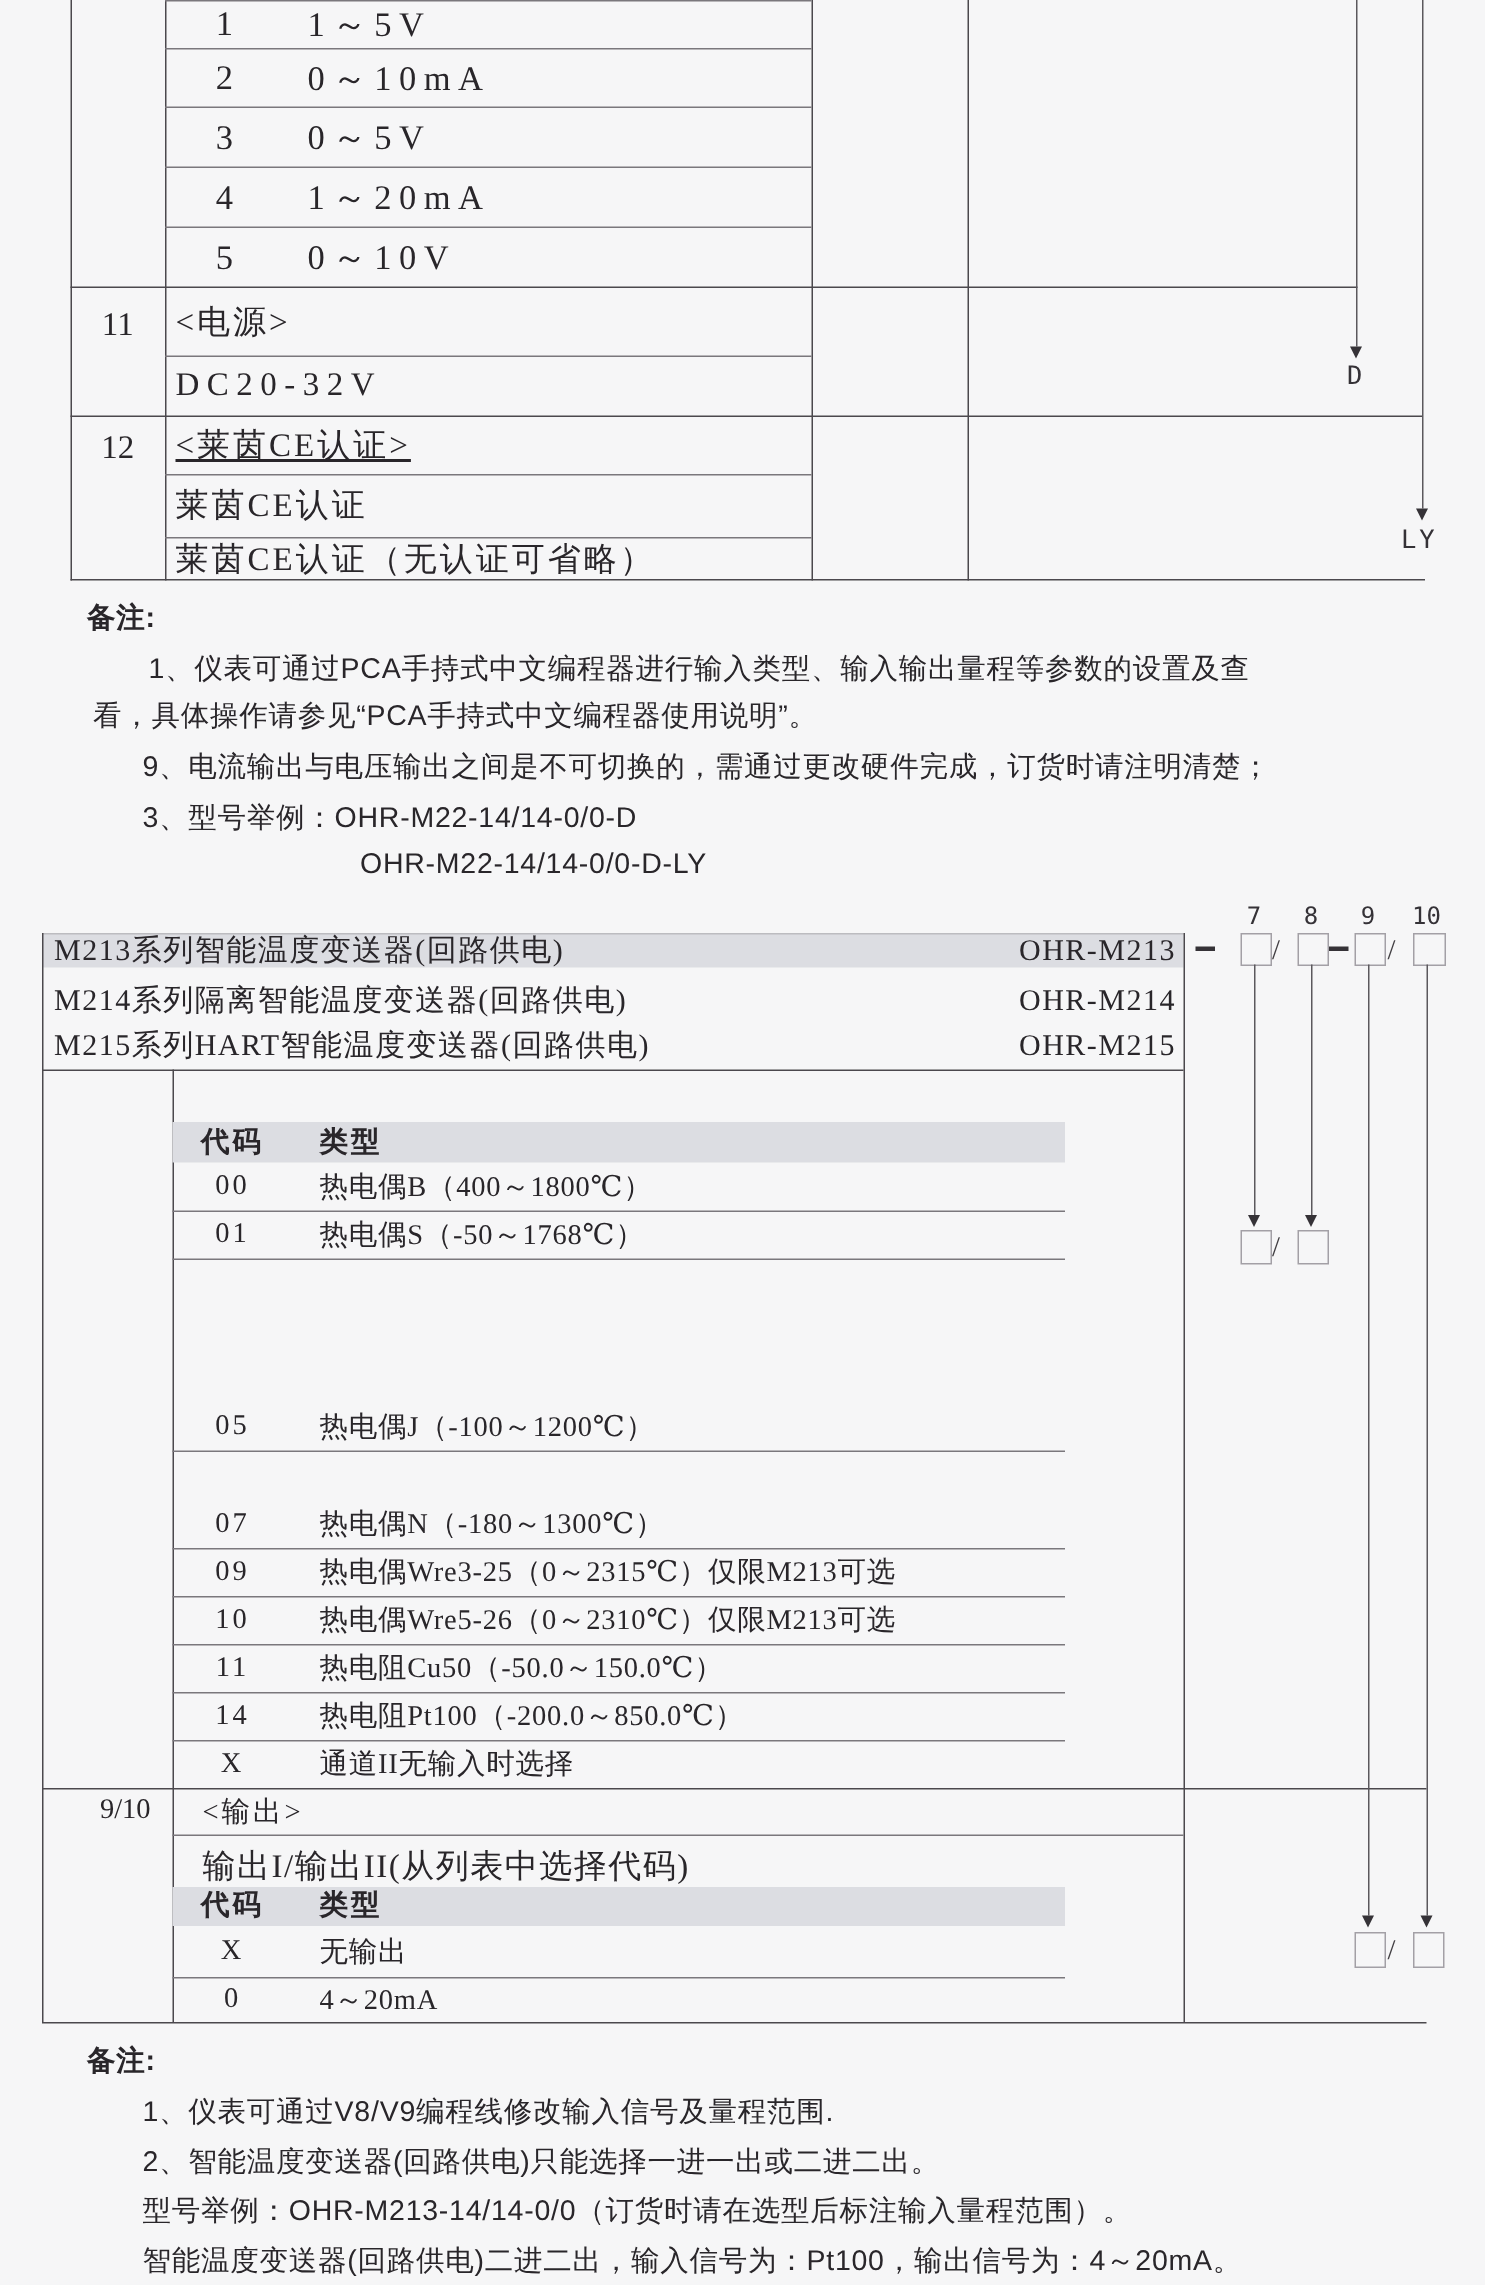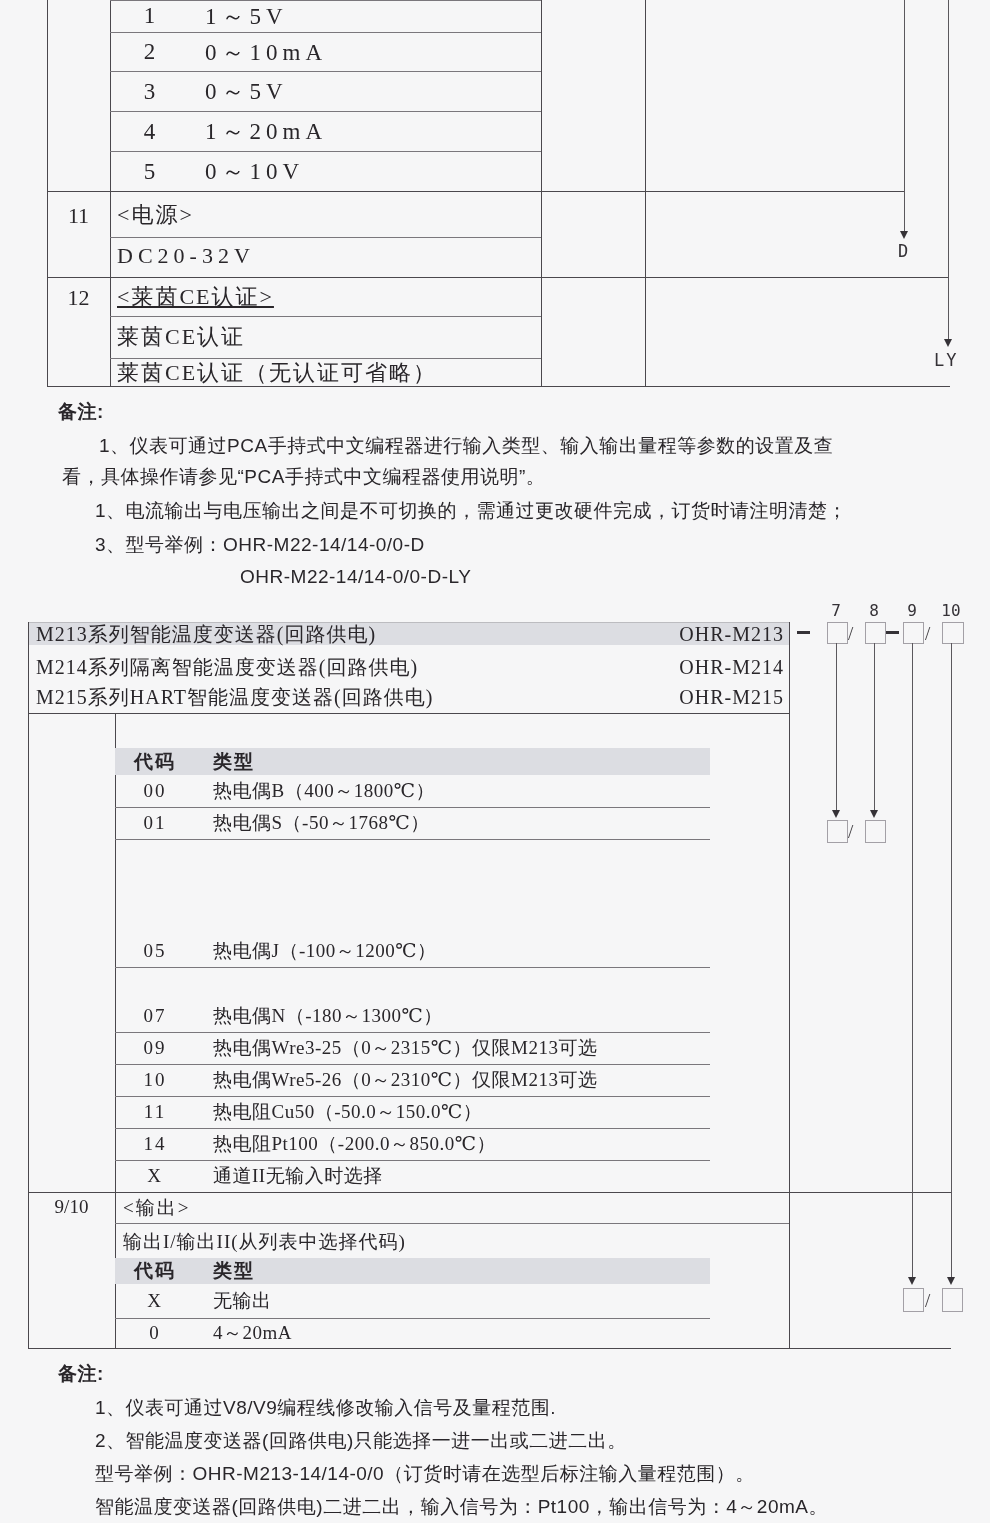--- a/index.html
+++ b/index.html
@@ -9,21 +9,21 @@
     --line-mid:#7a777c;
     --band:#dcdde2;
     --box-border:#a3a0a6;
   }
   html,body{margin:0;padding:0;background:var(--bg);}
   .page{position:relative;width:990px;height:1523px;background:var(--bg);overflow:hidden;
         color:var(--text);}
   .serif{font-family:"Liberation Serif","DejaVu Serif",serif;}
   .sans{font-family:"Liberation Sans","DejaVu Sans",sans-serif;}
   .mono{font-family:"DejaVu Sans Mono","Liberation Mono",monospace;}
-  .abs{position:absolute;}
+  .abs{position:absolute;margin-left:12px;}
   .hl{position:absolute;height:1px;background:var(--line-dark);}
   .hl-mid{position:absolute;height:1px;background:var(--line-mid);}
   .vl{position:absolute;width:1px;background:var(--line-dark);}
   .band{position:absolute;background:var(--band);}
   .urow{position:absolute;left:110px;width:431px;display:flex;align-items:center;
         font-size:23px;}
   .urow.bb{border-bottom:1px solid var(--line-mid);}
   .urow .code{width:80px;text-align:center;letter-spacing:1px;}
   .urow .val{margin-left:15px;letter-spacing:5px;}
   .ucell{position:absolute;left:117px;height:30px;line-height:30px;font-size:22px;
@@ -104,21 +104,21 @@
   <div class="aline" style="left:904px;top:0;height:231px;"></div>
   <div class="ahead" style="left:900px;top:231px;"></div>
   <div class="alabel mono" style="left:898px;top:241px;">D</div>
   <div class="aline" style="left:948px;top:0;height:339px;"></div>
   <div class="ahead" style="left:944px;top:339px;"></div>
   <div class="alabel mono" style="left:934px;top:350px;text-align:center;">LY</div>
 
   <div class="note sans" style="left:58px;top:399px;font-weight:bold;">备注:</div>
   <div class="note sans" style="left:99px;top:433px;">1、仪表可通过PCA手持式中文编程器进行输入类型、输入输出量程等参数的设置及查</div>
   <div class="note sans" style="left:62px;top:464px;">看，具体操作请参见“PCA手持式中文编程器使用说明”。</div>
-  <div class="note sans" style="left:95px;top:498px;">1、电流输出与电压输出之间是不可切换的，需通过更改硬件完成，订货时请注明清楚；</div>
+  <div class="note sans" style="left:95px;top:498px;">9、电流输出与电压输出之间是不可切换的，需通过更改硬件完成，订货时请注明清楚；</div>
   <div class="note sans" style="left:95px;top:532px;">3、型号举例：OHR-M22-14/14-0/0-D</div>
   <div class="note sans" style="left:240px;top:566px;">OHR-M22-14/14-0/0-D-LY</div>
 
   <div class="band" style="left:28px;top:622px;width:761px;height:23px;"></div>
   <div class="hl-mid" style="left:28px;top:622px;width:761px;background:#bcbcc0;"></div>
   <div class="series-name" style="top:623px;">M213系列智能温度变送器(回路供电)</div>
   <div class="series-model" style="top:623px;">OHR-M213</div>
   <div class="series-name" style="top:656px;">M214系列隔离智能温度变送器(回路供电)</div>
   <div class="series-model" style="top:656px;">OHR-M214</div>
   <div class="series-name" style="top:686px;">M215系列HART智能温度变送器(回路供电)</div>
@@ -167,21 +167,21 @@
   </div>
   <div class="irow" style="top:1160px;">
     <span class="code">X</span>
     <span class="type">通道II无输入时选择</span>
   </div>
 
   <div class="hl" style="left:28px;top:1192px;width:923px;"></div>
   <div class="abs" style="left:28px;top:1196px;width:87px;text-align:center;font-size:19px;">9/10</div>
   <div class="abs" style="left:123px;top:1195px;font-size:19px;letter-spacing:2px;">&lt;输出&gt;</div>
   <div class="hl-mid" style="left:115px;top:1223px;width:674px;"></div>
-  <div class="abs" style="left:123px;top:1229px;font-size:19px;letter-spacing:1px;">输出I/输出II(从列表中选择代码)</div>
+  <div class="abs" style="left:123px;top:1229px;font-size:22px;letter-spacing:1px;">输出I/输出II(从列表中选择代码)</div>
   <div class="band" style="left:115px;top:1258px;width:595px;height:26px;"></div>
   <div class="thead" style="left:115px;top:1258px;width:80px;text-align:center;height:26px;line-height:26px;">代码</div>
   <div class="thead" style="left:213px;top:1258px;height:26px;line-height:26px;">类型</div>
   <div class="irow bb" style="top:1284px;height:34px;">
     <span class="code">X</span>
     <span class="type">无输出</span>
   </div>
   <div class="irow" style="top:1318px;height:30px;">
     <span class="code">0</span>
     <span class="type">4～20mA</span>

